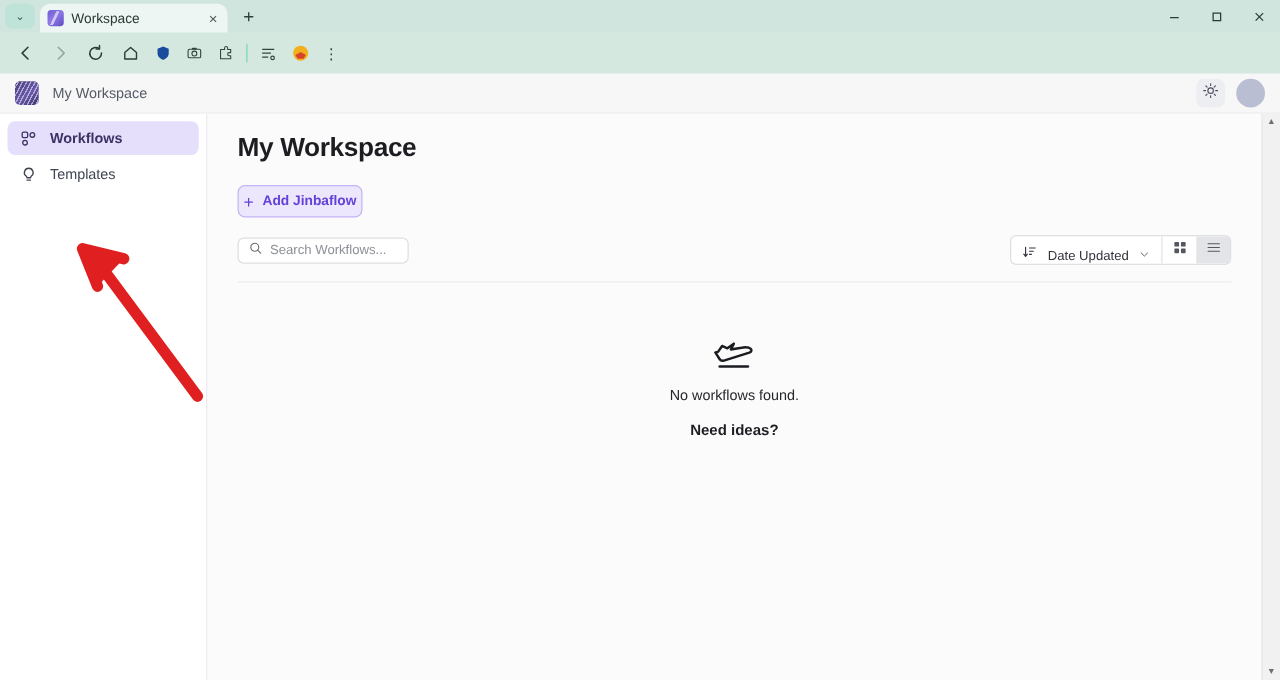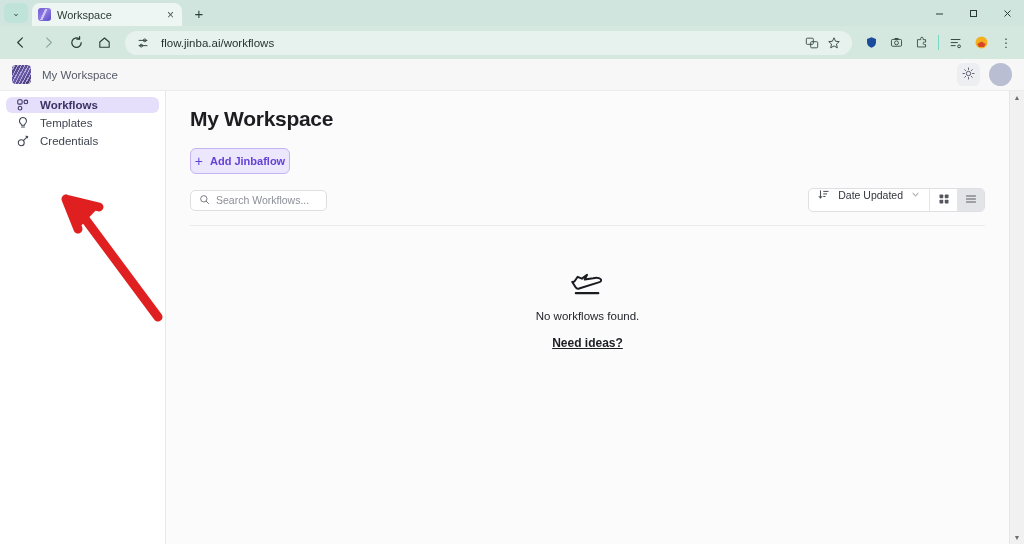--- a/index.html
+++ b/index.html
@@ -70,21 +70,21 @@
   .apptop-right { margin-left: auto; display: flex; align-items: center; gap: 9px; }
   .theme-btn { width: 23px; height: 23px; border-radius: 6px; background: #eceef2;
                display: flex; align-items: center; justify-content: center; }
   .avatar { width: 23px; height: 23px; border-radius: 50%; background: #b9bed2; }
 
   .body-row { flex: 1; display: flex; min-height: 0; }
 
   
   .sidebar { width: 166px; background: #fff; border-right: 1px solid #e8e8ea;
              padding: 6px 6px 0 6px; display: flex; flex-direction: column; gap: 2px; }
-  .nav-item { height: 16px; border-radius: 6px; display: flex; align-items: center;
+  .nav-item { height: 27px; border-radius: 6px; display: flex; align-items: center;
               gap: 10px; padding: 0 10px; color: #3f4450; font-size: 11.5px; }
   .nav-item.active { background: #e6dffb; color: #3c3264; font-weight: bold; }
   .nav-ic { width: 14px; height: 14px; display: flex; align-items: center;
             justify-content: center; flex: none; }
 
   
   .main { flex: 1; background: #fbfbfc; padding: 16px 24px 0 24px;
           position: relative; min-width: 0; overflow: hidden; }
   .h1 { font-size: 21px; color: #1d1d21; font-weight: bold; letter-spacing: -.3px; }
   .add-btn { margin-top: 17px; height: 26px; width: 100px; border-radius: 6px;
@@ -94,33 +94,33 @@
   .add-plus { font-size: 14px; font-weight: normal; line-height: 1; }
 
   .ctrl-row { margin-top: 14px; display: flex; align-items: center; }
   .search { width: 137px; height: 21px; border: 1px solid #dfdfe3; border-radius: 5px;
             background: #fff; display: flex; align-items: center; gap: 6px;
             padding: 0 8px; }
   .search span.ph { font-size: 10.5px; color: #8d8f98; }
   .right-ctrls { margin-left: auto; display: flex; align-items: stretch;
                  height: 24px; border: 1px solid #dfdfe3; border-radius: 5px;
                  background: #fff; overflow: hidden; }
-  .sort { display: flex; align-items: flex-start; gap: 8px; padding: 0 9px;
+  .sort { display: flex; align-items: flex-end; gap: 8px; padding: 0 9px;
           font-size: 10.5px; color: #33353d; }
   .ctrl-sep { width: 1px; background: #e4e4e8; }
   .view-btn { width: 27px; display: flex; align-items: center; justify-content: center;
               color: #55575f; }
   .view-btn.active { background: #e3e4e8; }
 
   .hr { margin-top: 13px; height: 1px; background: #ebebee; }
 
   .empty { margin-top: 40px; display: flex; flex-direction: column;
            align-items: center; gap: 3px; }
   .empty-cap { margin-top: 7px; font-size: 11.5px; color: #25262b; }
-  .need { margin-top: 11px; font-size: 12px; font-weight: bold; color: #1d1e22; text-decoration: underline; }
+  .need { margin-top: 11px; font-size: 12px; font-weight: bold; color: #1d1e22; }
   .view-tpl { margin-top: 10px; height: 23px; padding: 0 17px; border-radius: 12px;
               background: #3b82f6; color: #fff; font-size: 11px; font-weight: bold;
               display: flex; align-items: center; justify-content: center; }
 
   
   .pscroll { width: 15px; background: #f1f1f1; border-left: 1px solid #e6e6e6;
              display: flex; flex-direction: column; align-items: center;
              justify-content: space-between; padding: 3px 0; }
   .pscroll i { font-style: normal; font-size: 7px; color: #6f6f6f; }
 
@@ -179,44 +179,20 @@
           <path d="M13 8 A5 5 0 1 1 11 4.2" fill="none" stroke="currentColor" stroke-width="1.3" stroke-linecap="round"></path>
           <path d="M11.3 1.6 L11.3 4.5 L8.4 4.5" fill="none" stroke="currentColor" stroke-width="1.3" stroke-linecap="round" stroke-linejoin="round"></path>
         </svg>
     </div>
     <div class="navbtn">
       <svg width="15" height="15" viewBox="0 0 16 16">
           <path d="M3 7.5 L8 3.2 L13 7.5 L13 13 L3 13 Z" fill="none" stroke="currentColor" stroke-width="1.2" stroke-linejoin="round"></path>
         </svg>
     </div>
 
-    <div class="omnibox">
-      <div class="omni-ic">
-        <svg width="14" height="14" viewBox="0 0 16 16">
-            <line x1="3" y1="5" x2="13" y2="5" stroke="currentColor" stroke-width="1.1"></line>
-            <line x1="3" y1="11" x2="13" y2="11" stroke="currentColor" stroke-width="1.1"></line>
-            <circle cx="10" cy="5" r="1.6" fill="none" stroke="currentColor" stroke-width="1.1"></circle>
-            <circle cx="6" cy="11" r="1.6" fill="none" stroke="currentColor" stroke-width="1.1"></circle>
-          </svg>
-      </div>
-      <div class="url">flow.jinba.ai/workflows</div>
-      <div class="omni-right">
-        <div class="omni-ic">
-          <svg width="14" height="14" viewBox="0 0 16 16">
-              <rect x="1.5" y="2.5" width="8" height="7" rx="1" fill="none" stroke="currentColor" stroke-width="1"></rect>
-              <rect x="6.5" y="6.5" width="8" height="7" rx="1" fill="none" stroke="currentColor" stroke-width="1"></rect>
-            </svg>
-        </div>
-        <div class="omni-ic">
-          <svg width="14" height="14" viewBox="0 0 16 16">
-              <path d="M8 2 L9.8 6 L14 6.4 L10.8 9.3 L11.8 13.5 L8 11.3 L4.2 13.5 L5.2 9.3 L2 6.4 L6.2 6 Z" fill="none" stroke="currentColor" stroke-width="1.05" stroke-linejoin="round"></path>
-            </svg>
-        </div>
-      </div>
-    </div>
 
     <div class="ext-area">
       <div class="ext-ic">
         <svg width="13" height="13" viewBox="0 0 16 16">
             <path d="M8 1.5 L13.5 3.6 V8 c0 3.5 -3 5.6 -5.5 6.6 C5.5 13.6 2.5 11.5 2.5 8 V3.6 Z" fill="#1a4b9c"></path>
           </svg>
       </div>
       <div class="ext-ic">
         <svg width="13" height="13" viewBox="0 0 16 16">
             <rect x="1.8" y="4.2" width="12.4" height="8.4" rx="1.4" fill="none" stroke="currentColor" stroke-width="1.1"></rect>
@@ -289,30 +265,20 @@
           <span>Workflows</span>
         </div>
         <div class="nav-item">
           <span class="nav-ic">
             <svg width="14" height="14" viewBox="0 0 16 16">
               <path d="M8 1.8 a4 4 0 0 1 2.4 7.2 c-.5.4-.7.9-.7 1.5 H6.3 c0-.6-.2-1.1-.7-1.5 A4 4 0 0 1 8 1.8 Z" fill="none" stroke="currentColor" stroke-width="1.2" stroke-linejoin="round"></path>
               <line x1="6.4" y1="12.6" x2="9.6" y2="12.6" stroke="currentColor" stroke-width="1.2" stroke-linecap="round"></line>
             </svg>
           </span>
           <span>Templates</span>
-        </div>
-        <div class="nav-item">
-          <span class="nav-ic">
-            <svg width="14" height="14" viewBox="0 0 16 16">
-              <circle cx="6" cy="10" r="3.4" fill="none" stroke="currentColor" stroke-width="1.2"></circle>
-              <line x1="8.4" y1="7.6" x2="13.4" y2="2.6" stroke="currentColor" stroke-width="1.2" stroke-linecap="round"></line>
-              <line x1="11.4" y1="2.4" x2="13.3" y2="4.3" stroke="currentColor" stroke-width="1.2" stroke-linecap="round"></line>
-            </svg>
-          </span>
-          <span>Credentials</span>
         </div>
       </div>
 
       <div class="main">
         <div class="h1">My Workspace</div>
 
         <div class="add-btn">
           <span class="add-plus">+</span>
           <span>Add Jinbaflow</span>
         </div>

